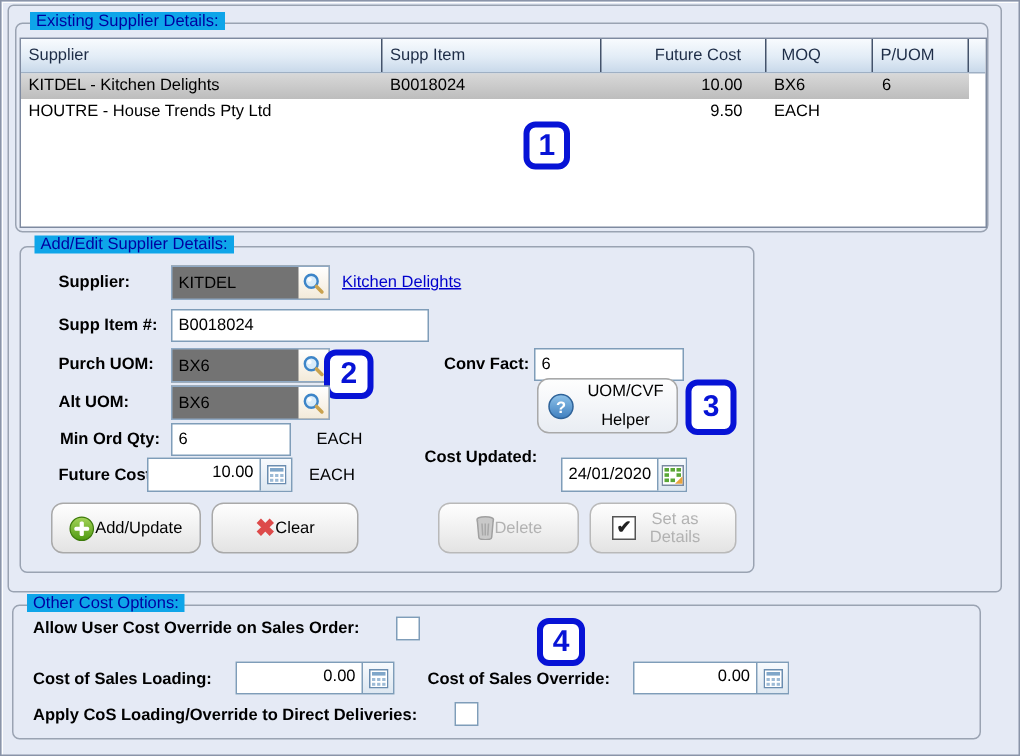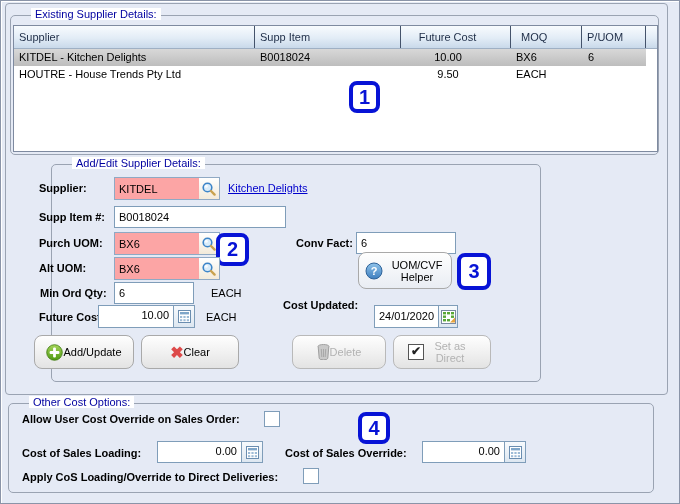--- a/index.html
+++ b/index.html
@@ -4,53 +4,53 @@
 <style>
   html,body{margin:0;padding:0;background:#cfd6e4;}
   #window{
     position:relative;width:678px;height:502px;
     background:#e5eaf5;border:1px solid #8a94a8;
     box-shadow:inset 1px 1px 0 #ffffff;
     font-family:"Liberation Sans",sans-serif;font-size:11px;color:#000;
     overflow:hidden;
   }
   .groupbox{position:absolute;border:1px solid #9aa3b2;border-radius:5px;}
-  .legend{position:absolute;top:-8px;left:20px;padding:0 4px;background:#ffffff;color:#0000a0;white-space:nowrap;}
+  .legend{position:absolute;top:-8px;left:9px;padding:0 4px;background:#0ea5e9;color:#0000a0;white-space:nowrap;}
   .panel{position:absolute;border:1px solid #9aa3b2;border-radius:4px;}
   .lbl{position:absolute;font-weight:bold;white-space:nowrap;}
   .txt{position:absolute;white-space:nowrap;}
   
   #tbl{position:absolute;left:12px;top:24px;width:643px;height:125px;background:#fff;border:1px solid #7e8aa0;overflow:hidden;}
   .thead{display:flex;height:22px;background:linear-gradient(180deg,#f8fbfe 0%,#e2ecf6 55%,#c9d9ea 100%);border-bottom:1px solid #9fb0c4;color:#1e2d47;}
   .th{line-height:22px;border-right:1px solid #44536b;box-sizing:border-box;padding-left:5px;overflow:hidden;}
   .trow{display:flex;height:17px;line-height:17px;}
   .td{box-sizing:border-box;padding-left:5px;overflow:hidden;white-space:nowrap;}
-  .c0{width:241px;} .c1{width:146px;} .c2{width:110px;text-align:center;padding-right:16px;padding-left:0;} .c3{width:64px;} .c4{width:71px;}
+  .c0{width:241px;} .c1{width:146px;} .c2{width:110px;text-align:right;padding-right:16px;padding-left:0;} .c3{width:64px;} .c4{width:71px;}
   .sel{background:linear-gradient(180deg,#d8d8d8,#bdbdbd);width:632px;}
   
   .input{position:absolute;box-sizing:border-box;border:1px solid #7f9db9;background:#fff;font-family:"Liberation Sans",sans-serif;font-size:11px;padding:1px 4px;height:22px;}
-  .lookup{position:absolute;box-sizing:border-box;border:1px solid #8fa9c4;background:#fca5a5;height:23px;display:flex;align-items:center;}
+  .lookup{position:absolute;box-sizing:border-box;border:1px solid #8fa9c4;background:#737373;height:23px;display:flex;align-items:center;}
   .lookup .lval{flex:1;padding-left:4px;}
   .lookup .lbtn{width:20px;height:21px;display:flex;align-items:center;justify-content:center;cursor:pointer;background:linear-gradient(180deg,#ffffff,#f3ead9);}
   .numfield{position:absolute;box-sizing:border-box;border:1px solid #7f9db9;background:#fff;height:23px;display:flex;align-items:stretch;}
   .numfield .nval{flex:1;text-align:right;padding:3px 4px 0 0;}
   .numfield .nbtn{width:20px;border-left:1px solid #7f9db9;background:linear-gradient(180deg,#f7fafd,#dde7f1);display:flex;align-items:center;justify-content:center;cursor:pointer;}
   .datefield .nval{text-align:left;padding-left:4px;border-radius:7px;}
   .link{color:#0000cc;text-decoration:underline;cursor:pointer;}
   .chk{position:absolute;width:14px;height:14px;background:#fff;border:1px solid #7f9db9;cursor:pointer;}
   
   .btn{position:absolute;height:34px;box-sizing:border-box;border:1px solid #a9a9a9;border-radius:8px;
        background:linear-gradient(180deg,#fefefe 0%,#f1f1f1 50%,#e3e3e3 100%);
        display:flex;align-items:center;justify-content:center;gap:0;cursor:pointer;
        font-family:"Liberation Sans",sans-serif;font-size:11px;color:#000;}
   .btn.disabled{color:#b2b2b2;cursor:default;border-color:#b9b9b9;margin-left:44px;}
   .btn .two{line-height:12px;text-align:center;width:52px;white-space:normal;}
   .helperbtn{position:absolute;box-sizing:border-box;border:1px solid #a9a9a9;border-radius:8px;height:37px;
        background:linear-gradient(180deg,#fefefe,#e9edf3);display:flex;align-items:center;justify-content:center;gap:6px;cursor:pointer;}
-  .helperbtn .two{line-height:12px;text-align:center;width:56px;}
+  .helperbtn .two{line-height:19px;text-align:center;width:56px;}
   
   .callout{position:absolute;box-sizing:border-box;background:#fff;border:4px solid #0713d6;border-radius:8px;
        color:#0713d6;font-weight:bold;font-size:20px;display:flex;align-items:center;justify-content:center;}
   .xglyph{color:#dd4a4a;font-size:16px;font-weight:bold;}
   .checkglyph{width:14px;height:14px;border:1px solid #555;background:#fff;font-size:12px;line-height:13px;text-align:center;color:#222;font-weight:bold;}
 </style>
 </head>
 <body>
 
 <div id="window">
@@ -80,21 +80,21 @@
       <div class="td c0">HOUTRE - House Trends Pty Ltd</div>
       <div class="td c1"></div>
       <div class="td c2">9.50</div>
       <div class="td c3">EACH</div>
       <div class="td c4" style="padding-left:13px;"></div>
     </div>
   </div>
 
   <div class="callout" style="left:348px;top:80px;width:31px;height:32px;">1</div>
 
-  <div class="groupbox" style="left:12px;top:163px;width:488px;height:216px;margin-left:38px;">
+  <div class="groupbox" style="left:12px;top:163px;width:488px;height:216px;">
     <span class="legend">Add/Edit Supplier Details:</span>
   </div>
 
   <div class="lbl" style="left:38px;top:181px;">Supplier:</div>
   <div class="lookup" style="left:113px;top:176px;width:106px;">
     <span class="lval">KITDEL</span>
     <span class="lbtn">
       <svg width="16" height="16" viewBox="0 0 16 16">
         <circle cx="6.5" cy="6.5" r="4.3" fill="#d9ecfa" stroke="#3d85c8" stroke-width="1.6"></circle>
         <line x1="10" y1="10" x2="13.6" y2="13.6" stroke="#c9a24f" stroke-width="2.4" stroke-linecap="round"></line>
@@ -219,21 +219,21 @@
       <path d="M1.2,3 L2.2,14.2 a4.3,1.6 0 0 0 8.6,0 L11.8,3" fill="#c9c9c9" stroke="#a0a0a0"></path>
       <line x1="4.3" y1="5" x2="4.8" y2="13" stroke="#a8a8a8"></line>
       <line x1="6.5" y1="5" x2="6.5" y2="13" stroke="#a8a8a8"></line>
       <line x1="8.7" y1="5" x2="8.2" y2="13" stroke="#a8a8a8"></line>
     </svg>
     <span>Delete</span>
   </div>
 
   <div class="btn disabled" style="left:348px;top:334px;width:98px;">
     <span class="checkglyph">✔</span>
-    <span class="two">Set as Direct</span>
+    <span class="two">Set as Details</span>
   </div>
 
   <div class="groupbox" style="left:7px;top:402px;width:644px;height:88px;">
     <span class="legend">Other Cost Options:</span>
   </div>
 
   <div class="lbl" style="left:21px;top:412px;">Allow User Cost Override on Sales Order:</div>
   <div class="chk" style="left:263px;top:410px;"></div>
   <div class="callout" style="left:357px;top:411px;width:32px;height:32px;">4</div>
 

